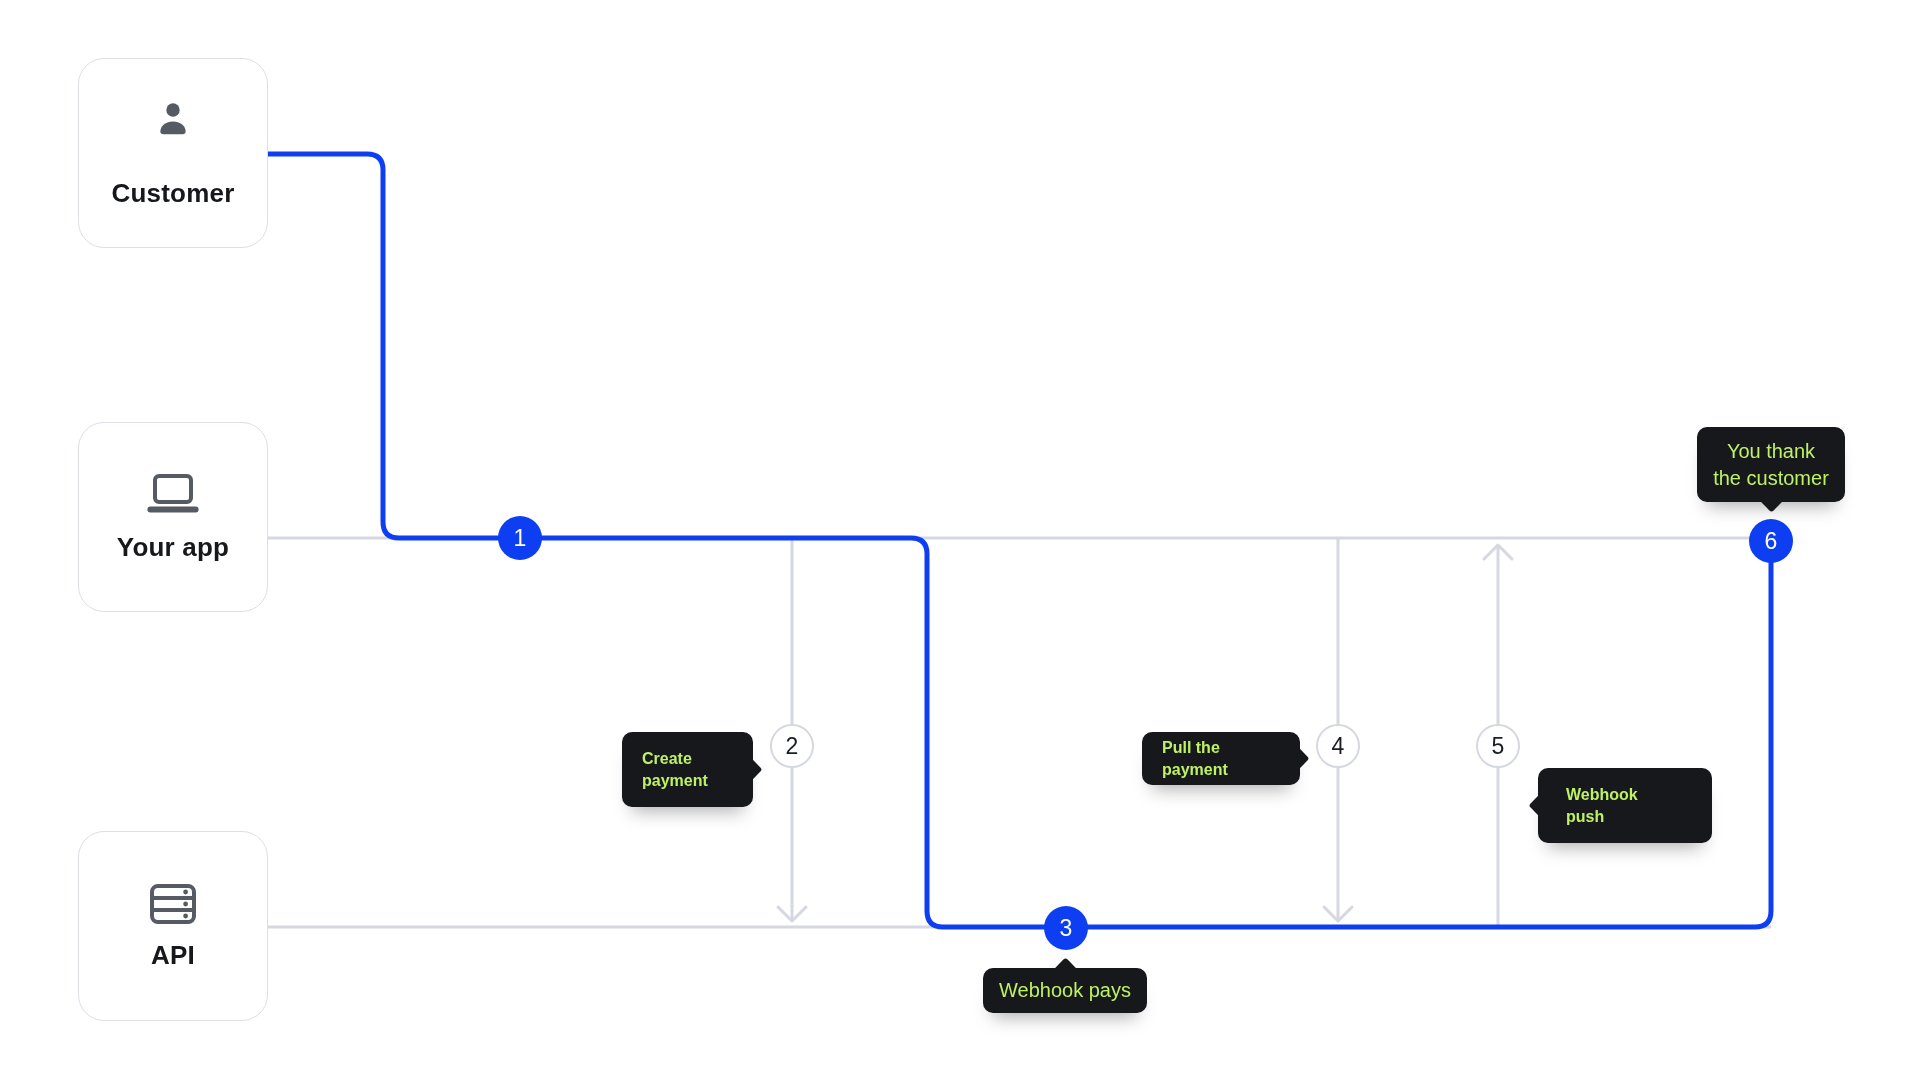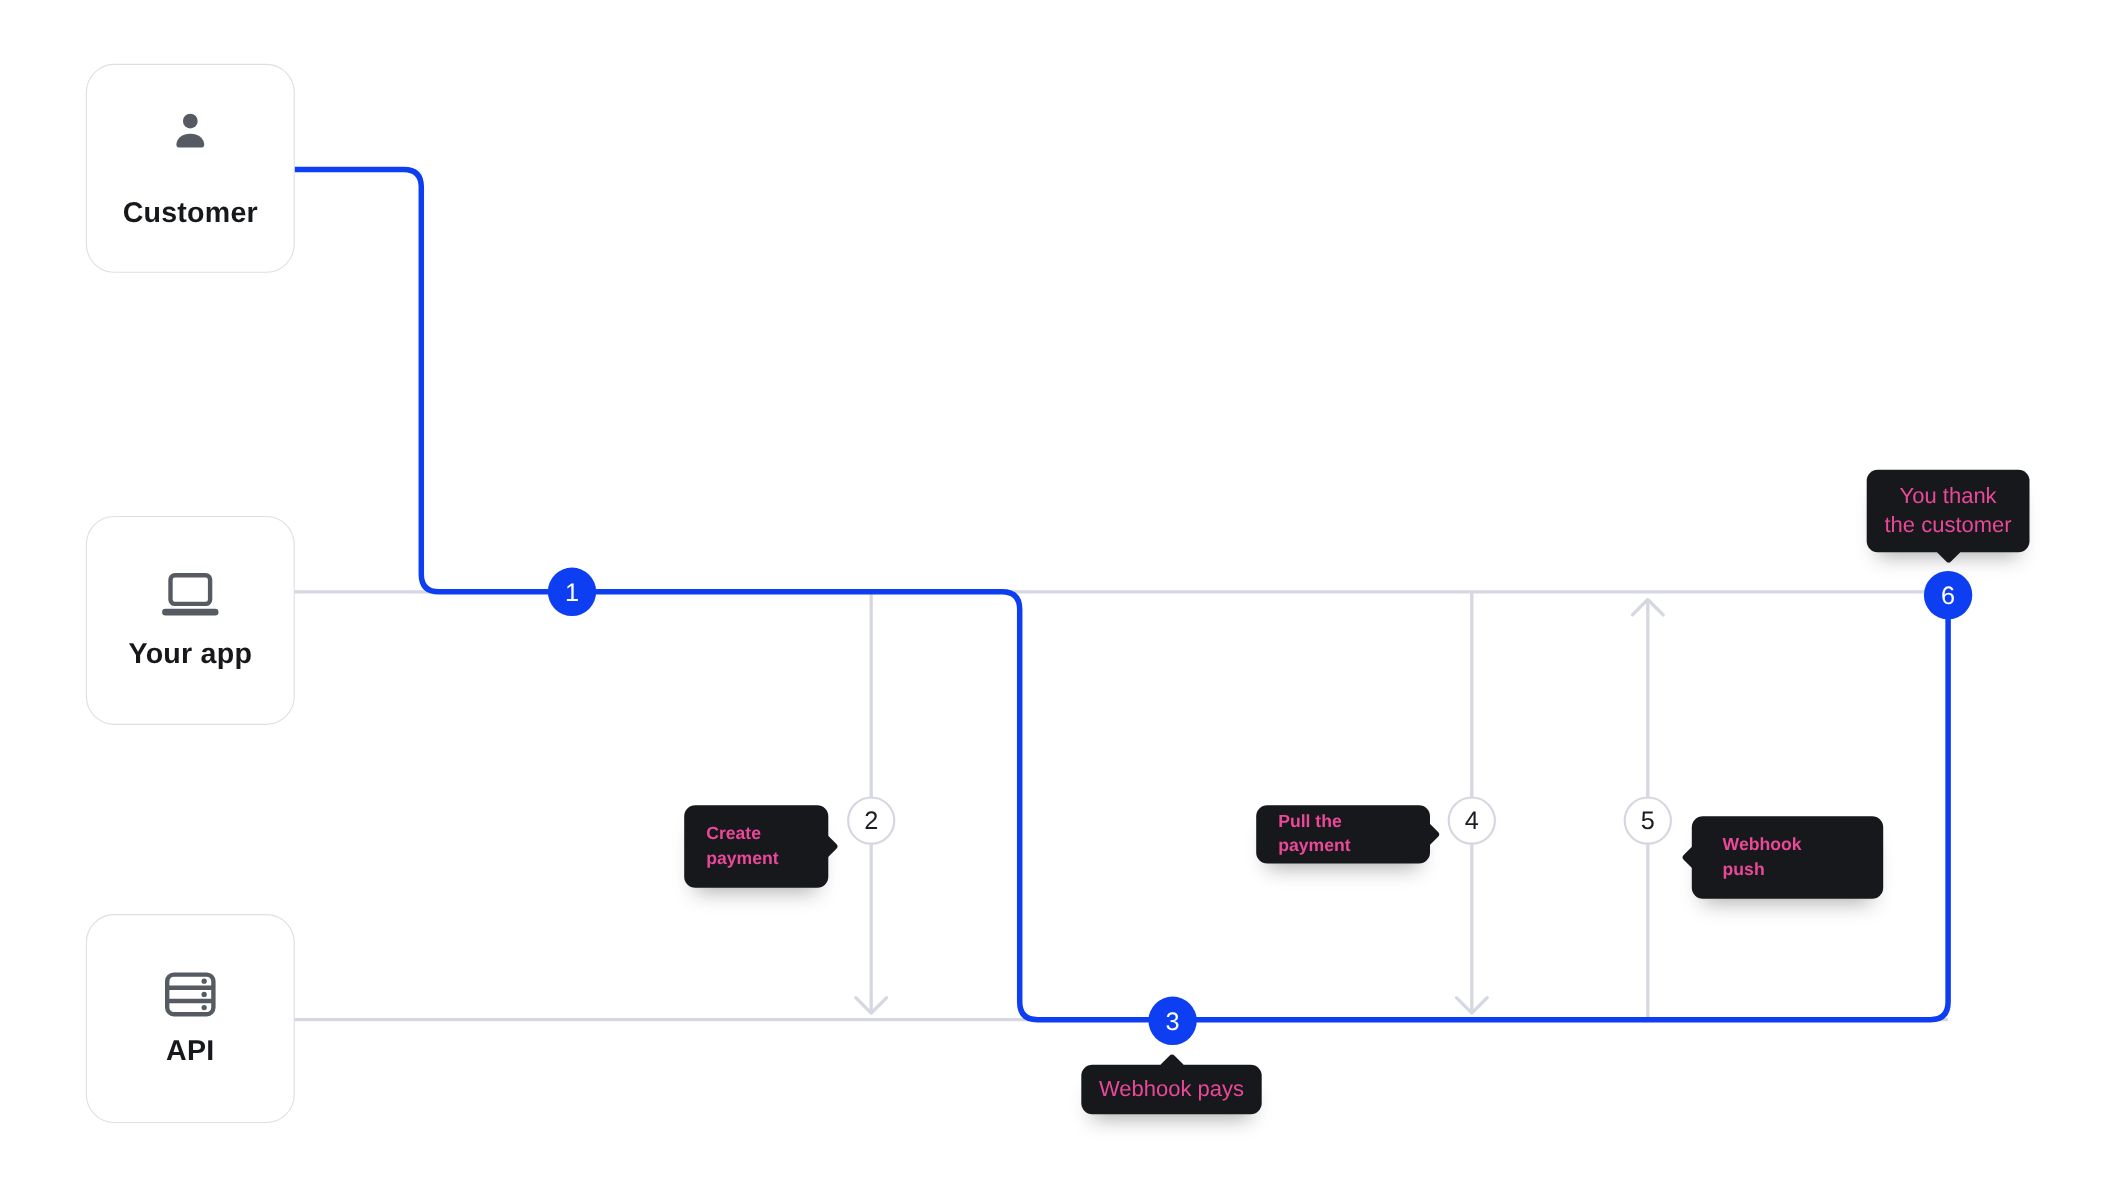--- a/index.html
+++ b/index.html
@@ -10,21 +10,21 @@
   .wires{position:absolute;left:0;top:0;width:1920px;height:1080px;}
 
   
   .actor{
     position:absolute;left:78px;width:190px;height:190px;background:#fff;
     border:1.5px solid #dcdfe6;border-radius:26px;
     display:flex;flex-direction:column;align-items:center;justify-content:center;gap:14px;
     box-sizing:border-box;
   }
   .actor-customer{top:58px;gap:35px;}
-  .actor-yourapp{top:469px;}
+  .actor-yourapp{top:422px;}
   .actor-api{top:831px;}
   .actor-label{font-size:26px;font-weight:700;letter-spacing:.2px;}
   .actor-api .actor-label{font-size:26px;}
 
   
   .badge{
     position:absolute;width:44px;height:44px;border-radius:50%;
     display:flex;align-items:center;justify-content:center;
     font-size:23px;box-sizing:border-box;cursor:pointer;
   }
@@ -32,32 +32,32 @@
   .badge-outline{background:#ffffff;border:2px solid #d5d8e0;color:#1a1d21;}
   .badge-1{left:498px;top:516px;}
   .badge-2{left:770px;top:724px;}
   .badge-3{left:1044px;top:906px;}
   .badge-4{left:1316px;top:724px;}
   .badge-5{left:1476px;top:724px;}
   .badge-6{left:1749px;top:519px;}
 
   
   .tip{
-    position:absolute;background:#16181b;color:#ec4899;border-radius:10px;
+    position:absolute;background:#16181b;color:#bef264;border-radius:10px;
     display:flex;align-items:center;justify-content:center;text-align:center;
     white-space:pre-line;box-sizing:border-box;
     box-shadow:0 14px 18px -10px rgba(22,24,27,.35);
   }
   .tip-lg{font-size:20px;font-weight:400;line-height:1.33;}
   .tip-sm{font-size:16px;font-weight:700;line-height:1.32;justify-content:flex-start;text-align:left;padding-left:20px;margin-top:24px;}
   .tip-1{left:400px;top:453px;width:240px;height:47px;}
   .tip-2{left:622px;top:708px;width:131px;height:75px;}
   .tip-3{left:983px;top:968px;width:164px;height:45px;}
   .tip-4{left:1142px;top:708px;width:158px;height:53px;}
-  .tip-5{left:1538px;top:718px;width:174px;height:75px;padding-left:28px;}
+  .tip-5{left:1538px;top:744px;width:174px;height:75px;padding-left:28px;}
   .tip-6{left:1697px;top:427px;width:148px;height:75px;}
 
   .tail{position:absolute;width:17px;height:17px;background:#16181b;transform:rotate(45deg);border-radius:3px;}
   .tail-bottom{bottom:-7px;left:50%;margin-left:-8.5px;}
   .tail-top{top:-7px;left:50%;margin-left:-8.5px;}
   .tail-right{right:-6px;top:50%;margin-top:-8.5px;}
   .tail-left{left:-6px;top:50%;margin-top:-8.5px;}
 </style>
 </head>
 <body>

